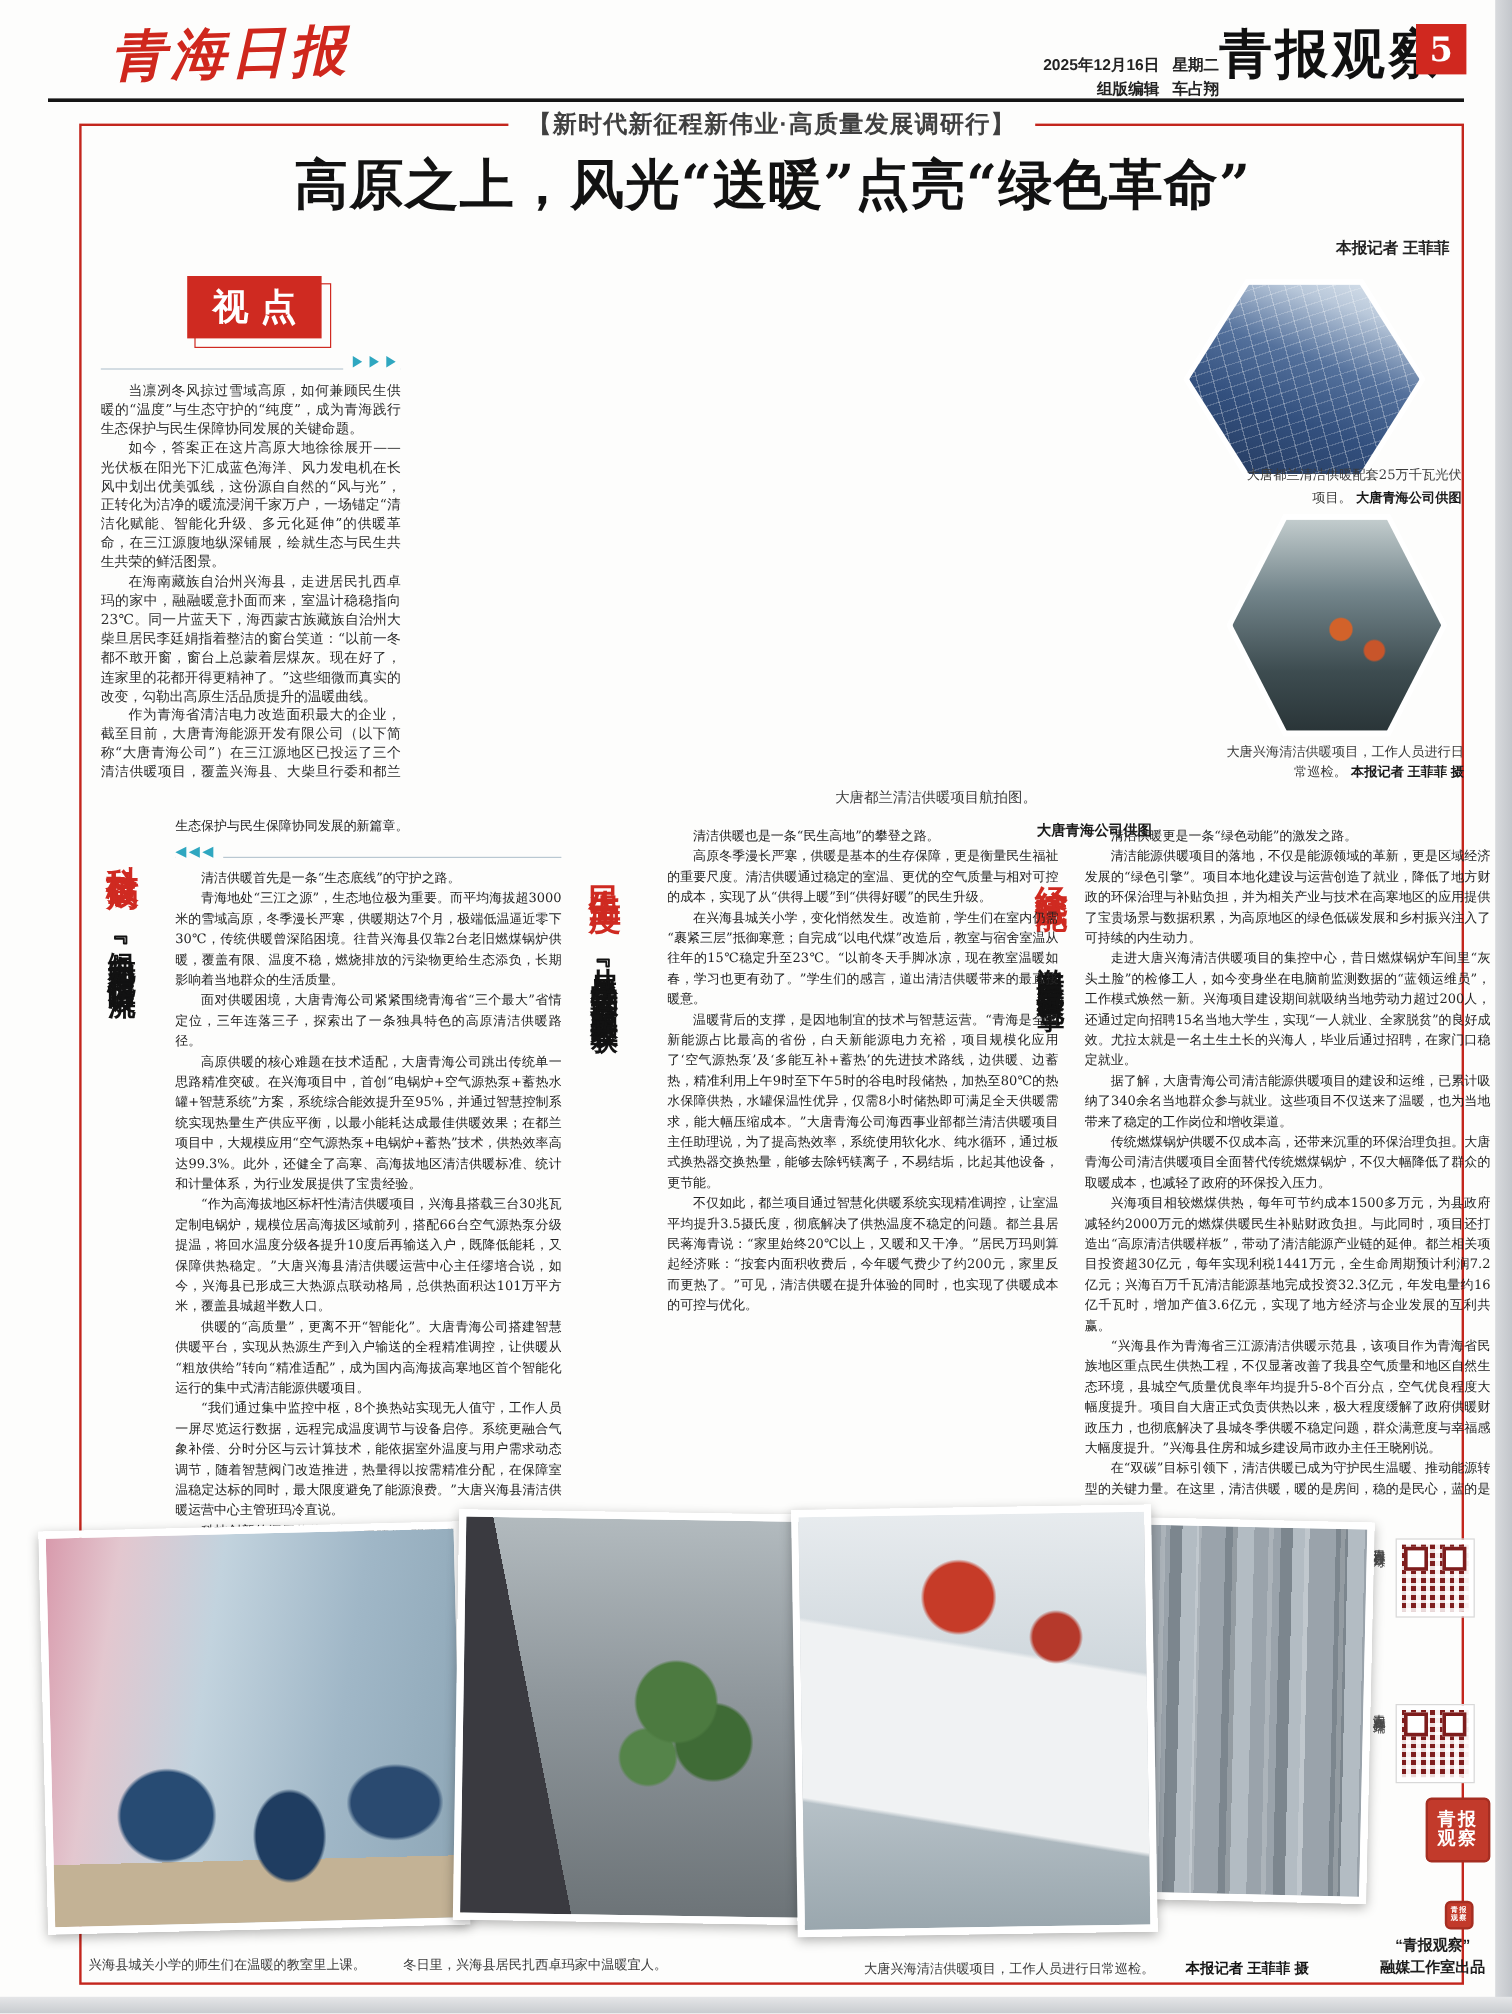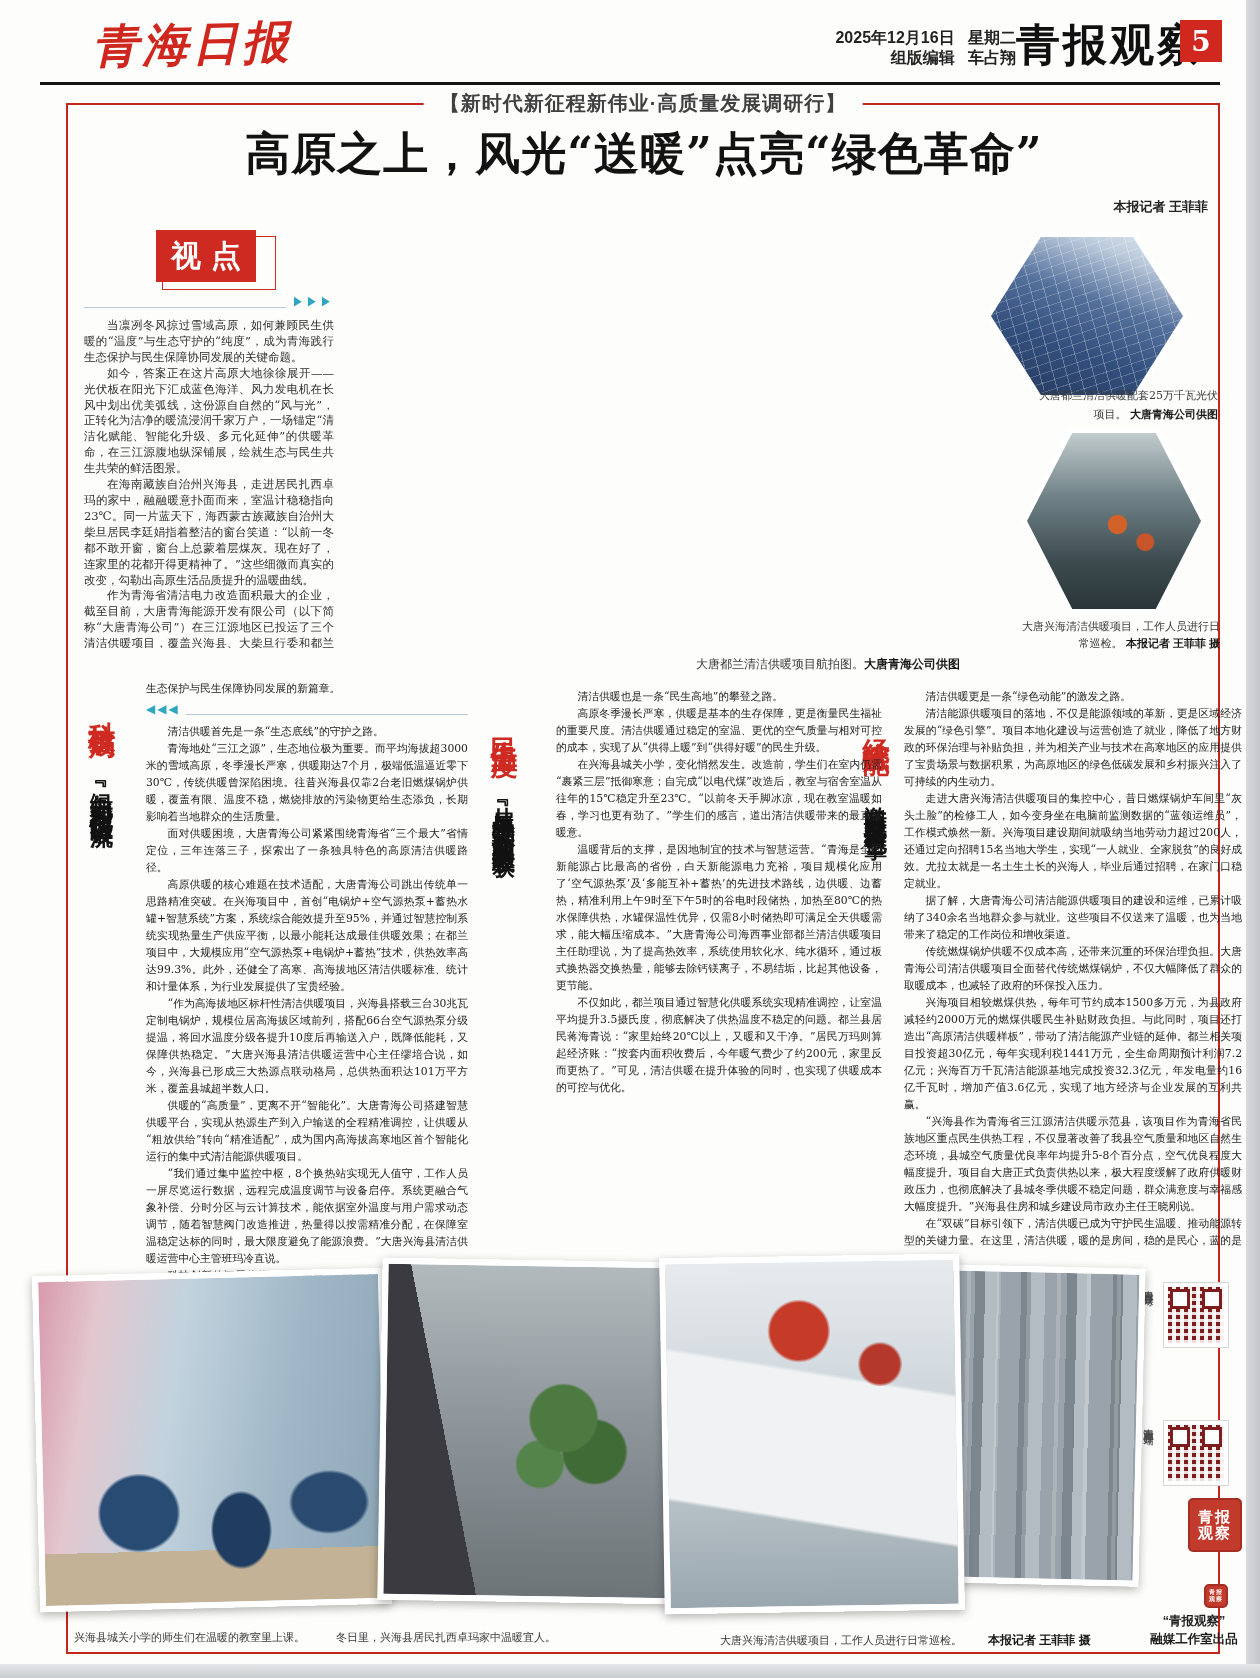--- a/index.html
+++ b/index.html
@@ -8,39 +8,39 @@
           font-family:"Liberation Sans", sans-serif; color:#1c1c1c; overflow:hidden; margin:0 auto; }
   .abs { position:absolute; }
 
   
   .edge-right { left:1246px; top:0; width:14px; height:1678px; background:linear-gradient(90deg,#d8dadd,#c3c6cb); }
   .edge-bottom { left:0; top:1664px; width:1260px; height:14px; background:linear-gradient(180deg,#e5e6e8,#c8cbcf); }
 
   
   .paper-logo { left:92px; top:14px; font-family:"DejaVu Serif", serif; font-size:46px; font-weight:900;
                 color:#cf271d; font-style:italic; letter-spacing:4px; transform:rotate(-1.5deg); }
-  .date-block { left:806px; top:28px; width:210px; text-align:right; font-size:16px; font-weight:700; line-height:20px; color:#222; }
+  .date-block { left:806px; top:44px; width:210px; text-align:right; font-size:13px; font-weight:700; line-height:20px; color:#222; }
   .mast-title { left:1016px; top:16px; font-size:44px; font-weight:900; letter-spacing:3px; color:#101010; }
   .page-num { left:1180px; top:20px; width:42px; height:42px; background:#d0281f; color:#fff;
               font-family:"DejaVu Serif", serif; font-size:28px; font-weight:700; display:flex; align-items:center; justify-content:center; }
   .head-rule { left:40px; top:82px; width:1180px; height:3px; background:#151515; }
 
   
   .frame { left:66px; top:103px; width:1154px; height:1551px; border:2px solid #c3261d; }
   .banner { position:absolute; top:-15px; left:50%; transform:translateX(-50%); background:#fdfdfc;
             padding:0 16px; font-size:20px; font-weight:800; color:#404040; letter-spacing:1px; white-space:nowrap; }
 
   .headline { left:80px; top:124px; width:1128px; text-align:center; font-family:"DejaVu Serif", serif;
               font-size:45px; font-weight:900; color:#121212; letter-spacing:1px; }
   .byline { left:80px; top:198px; width:1128px; text-align:right; font-size:13px; font-weight:700; color:#222; }
 
   
   .vp { left:84px; top:230px; width:250px; height:420px; }
   .vp-label-wrap { position:relative; width:112px; height:52px; margin-left:72px; }
-  .vp-label { position:relative; width:100px; height:52px; background:#cf2a21; color:#fff; font-size:30px;
+  .vp-label { position:relative; width:112px; height:52px; background:#cf2a21; color:#fff; font-size:30px;
               font-weight:800; letter-spacing:10px; padding-left:10px; display:flex; align-items:center; justify-content:center; z-index:1; }
   .vp-label-wrap::after { content:""; position:absolute; left:6px; top:6px; width:112px; height:52px;
               border:1.5px solid #cf2a21; }
   .vp-arrows { margin-top:14px; border-bottom:1px solid #b9c8d2; position:relative; height:12px; }
   .vp-arrows span { position:absolute; right:0; top:-2px; color:#2fa7c0; font-size:12px; letter-spacing:2px; background:#fdfdfc; padding-left:6px; }
   .vp-text { margin-top:10px; height:330px; overflow:hidden; font-family:"DejaVu Serif", serif;
              font-size:11.5px; line-height:15.9px; text-align:justify; color:#2d2d2d; }
   .vp-text p { text-indent:2em; }
 
   
@@ -72,21 +72,21 @@
       repeating-linear-gradient(75deg, rgba(255,255,255,.28) 0 1px, transparent 1px 13px),
       repeating-linear-gradient(-18deg, rgba(255,255,255,.2) 0 1px, transparent 1px 9px),
       linear-gradient(200deg,#e3ebf2 0%,#b9c8da 18%,#54719c 42%,#33507e 66%,#24395d 100%); }
   .hex-work-outer { left:1022px; top:428px; width:184px; height:186px; }
   .hex-work { background:
       radial-gradient(circle at 52% 52%, #d2622a 0 7%, transparent 8%),
       radial-gradient(circle at 68% 62%, #c8552a 0 5%, transparent 6%),
       linear-gradient(180deg,#c2cccd 0%,#72848a 35%,#3d4c50 72%,#2a3538 100%); }
 
   .cap { font-family:"DejaVu Serif", serif; color:#3b3b3b; }
-  .cap b { color:#191919; font-family:"Liberation Sans", sans-serif; }
+  .cap b { color:#191919; font-family:"Liberation Sans", sans-serif;margin-top:28px; }
   .cap-hex-top { left:1034px; top:386px; width:184px; font-size:11px; line-height:19px; text-align:right; }
   .cap-hex-bot { left:1022px; top:618px; width:198px; font-size:11px; line-height:17px; text-align:right; }
   .cap-main { left:660px; top:656px; width:336px; display:flex; justify-content:center; font-size:12px; }
 
   
   .vh { writing-mode:vertical-rl; text-orientation:upright; }
   .vh .red { color:#cf2a21; font-size:27px; font-weight:900; letter-spacing:4px; }
   .vh .blk { color:#121212; font-size:23px; font-weight:800; letter-spacing:3px; margin-top:8px; }
   .vh1 { left:84px;  top:700px; height:548px; }
   .vh2 { left:486px; top:716px; height:532px; }

